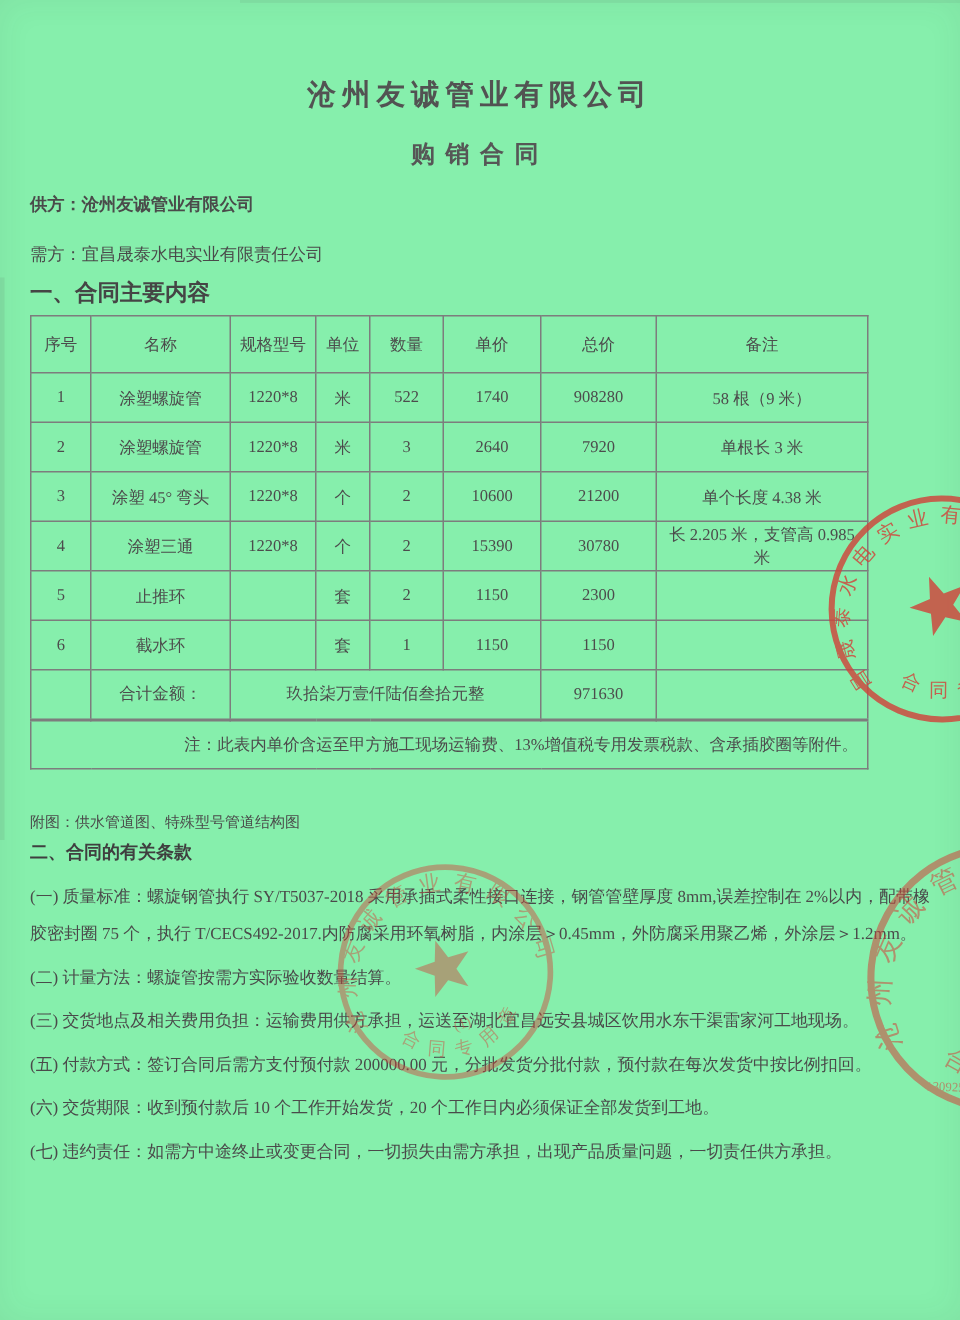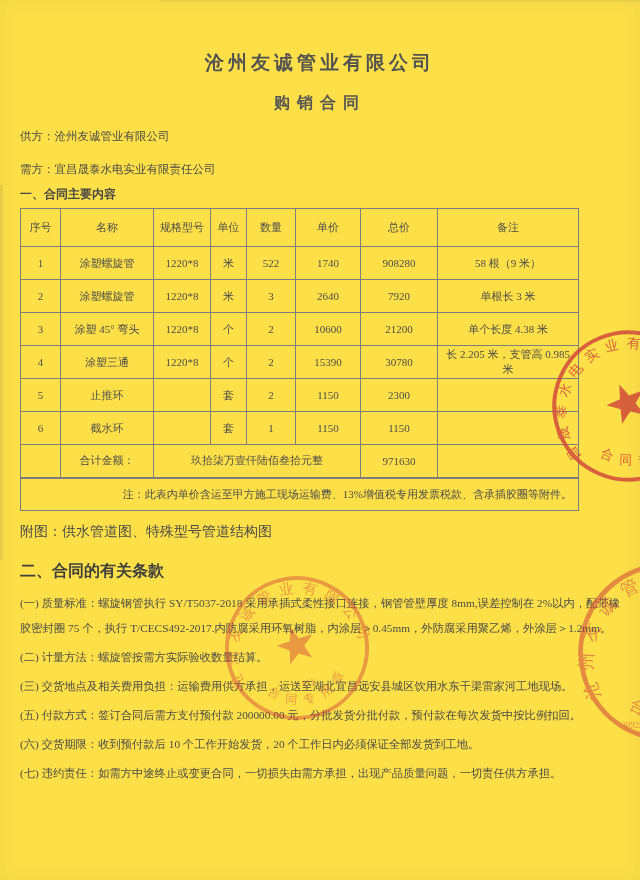--- a/index.html
+++ b/index.html
@@ -1,21 +1,21 @@
 <!DOCTYPE html>
 <html><head>
 <meta charset="utf-8">
 <style>
   html,body{margin:0;padding:0;}
   body{background:#e8e8e6;}
   .page{
     position:relative;
     width:640px;height:880px;
     margin:0 auto;
-    background:#fde047;
+    background:#86efac;
     overflow:hidden;
     font-family:"Liberation Serif", serif;
     color:#4a4a4a;
     box-shadow:inset 0 0 22px rgba(60,60,55,0.07);
   }
   .inner{padding:0 20px;}
   .doc-title{
     margin:0;padding-top:50px;
     text-align:center;
     font-size:19px;font-weight:600;
@@ -24,46 +24,46 @@
   .doc-subtitle{
     margin:17px 0 0;
     text-align:center;
     font-size:16px;font-weight:600;
     letter-spacing:7px;color:#565656;
   }
   .meta{
     display:flex;justify-content:space-between;
     margin-top:13px;font-size:11.5px;
   }
-  .meta-left .supplier{margin-top:2px;}
+  .meta-left .supplier{margin-top:2px;font-weight:bold;}
   .meta-left .buyer{margin-top:18px;}
   .meta-right{width:215px;line-height:20px;}
-  .sec-title{margin-top:9px;font-size:12px;color:#454545;font-weight:600;}
-  .sec2-title{margin-top:20px;font-size:16px;color:#3f3f3f;font-weight:700;}
+  .sec-title{margin-top:9px;font-size:15px;color:#454545;font-weight:600;}
+  .sec2-title{margin-top:5px;font-size:12px;color:#3f3f3f;font-weight:700;}
   table.items{
     border-collapse:collapse;
     table-layout:fixed;
     width:558px;
     margin-top:5px;
     font-size:11px;
     text-align:center;
     color:#4c4c4c;
   }
   table.items th, table.items td{
     border:1px solid #7d7d7d;
     padding:1px 3px;
     font-weight:normal;
     overflow:hidden;
   }
   table.items thead tr{height:38px;}
   table.items tbody tr{height:33px;}
   tr.total-row{height:34px;}
   tr.note-row{height:30px;}
   tr.note-row td{text-align:right;padding:4px 6px;border-top-width:2px;}
-  .attach-line{margin-top:12px;font-size:14px;}
+  .attach-line{margin-top:28px;font-size:10px;}
   .terms{margin-top:9px;}
   .terms p{
     margin:4px 0 0;
     font-size:11.3px;
     line-height:25px;
     text-align:justify;
     color:#4a4a4a;
   }
   .terms p.hang{padding-left:17px;text-indent:-17px;}
   .stamp{position:absolute;pointer-events:none;}

